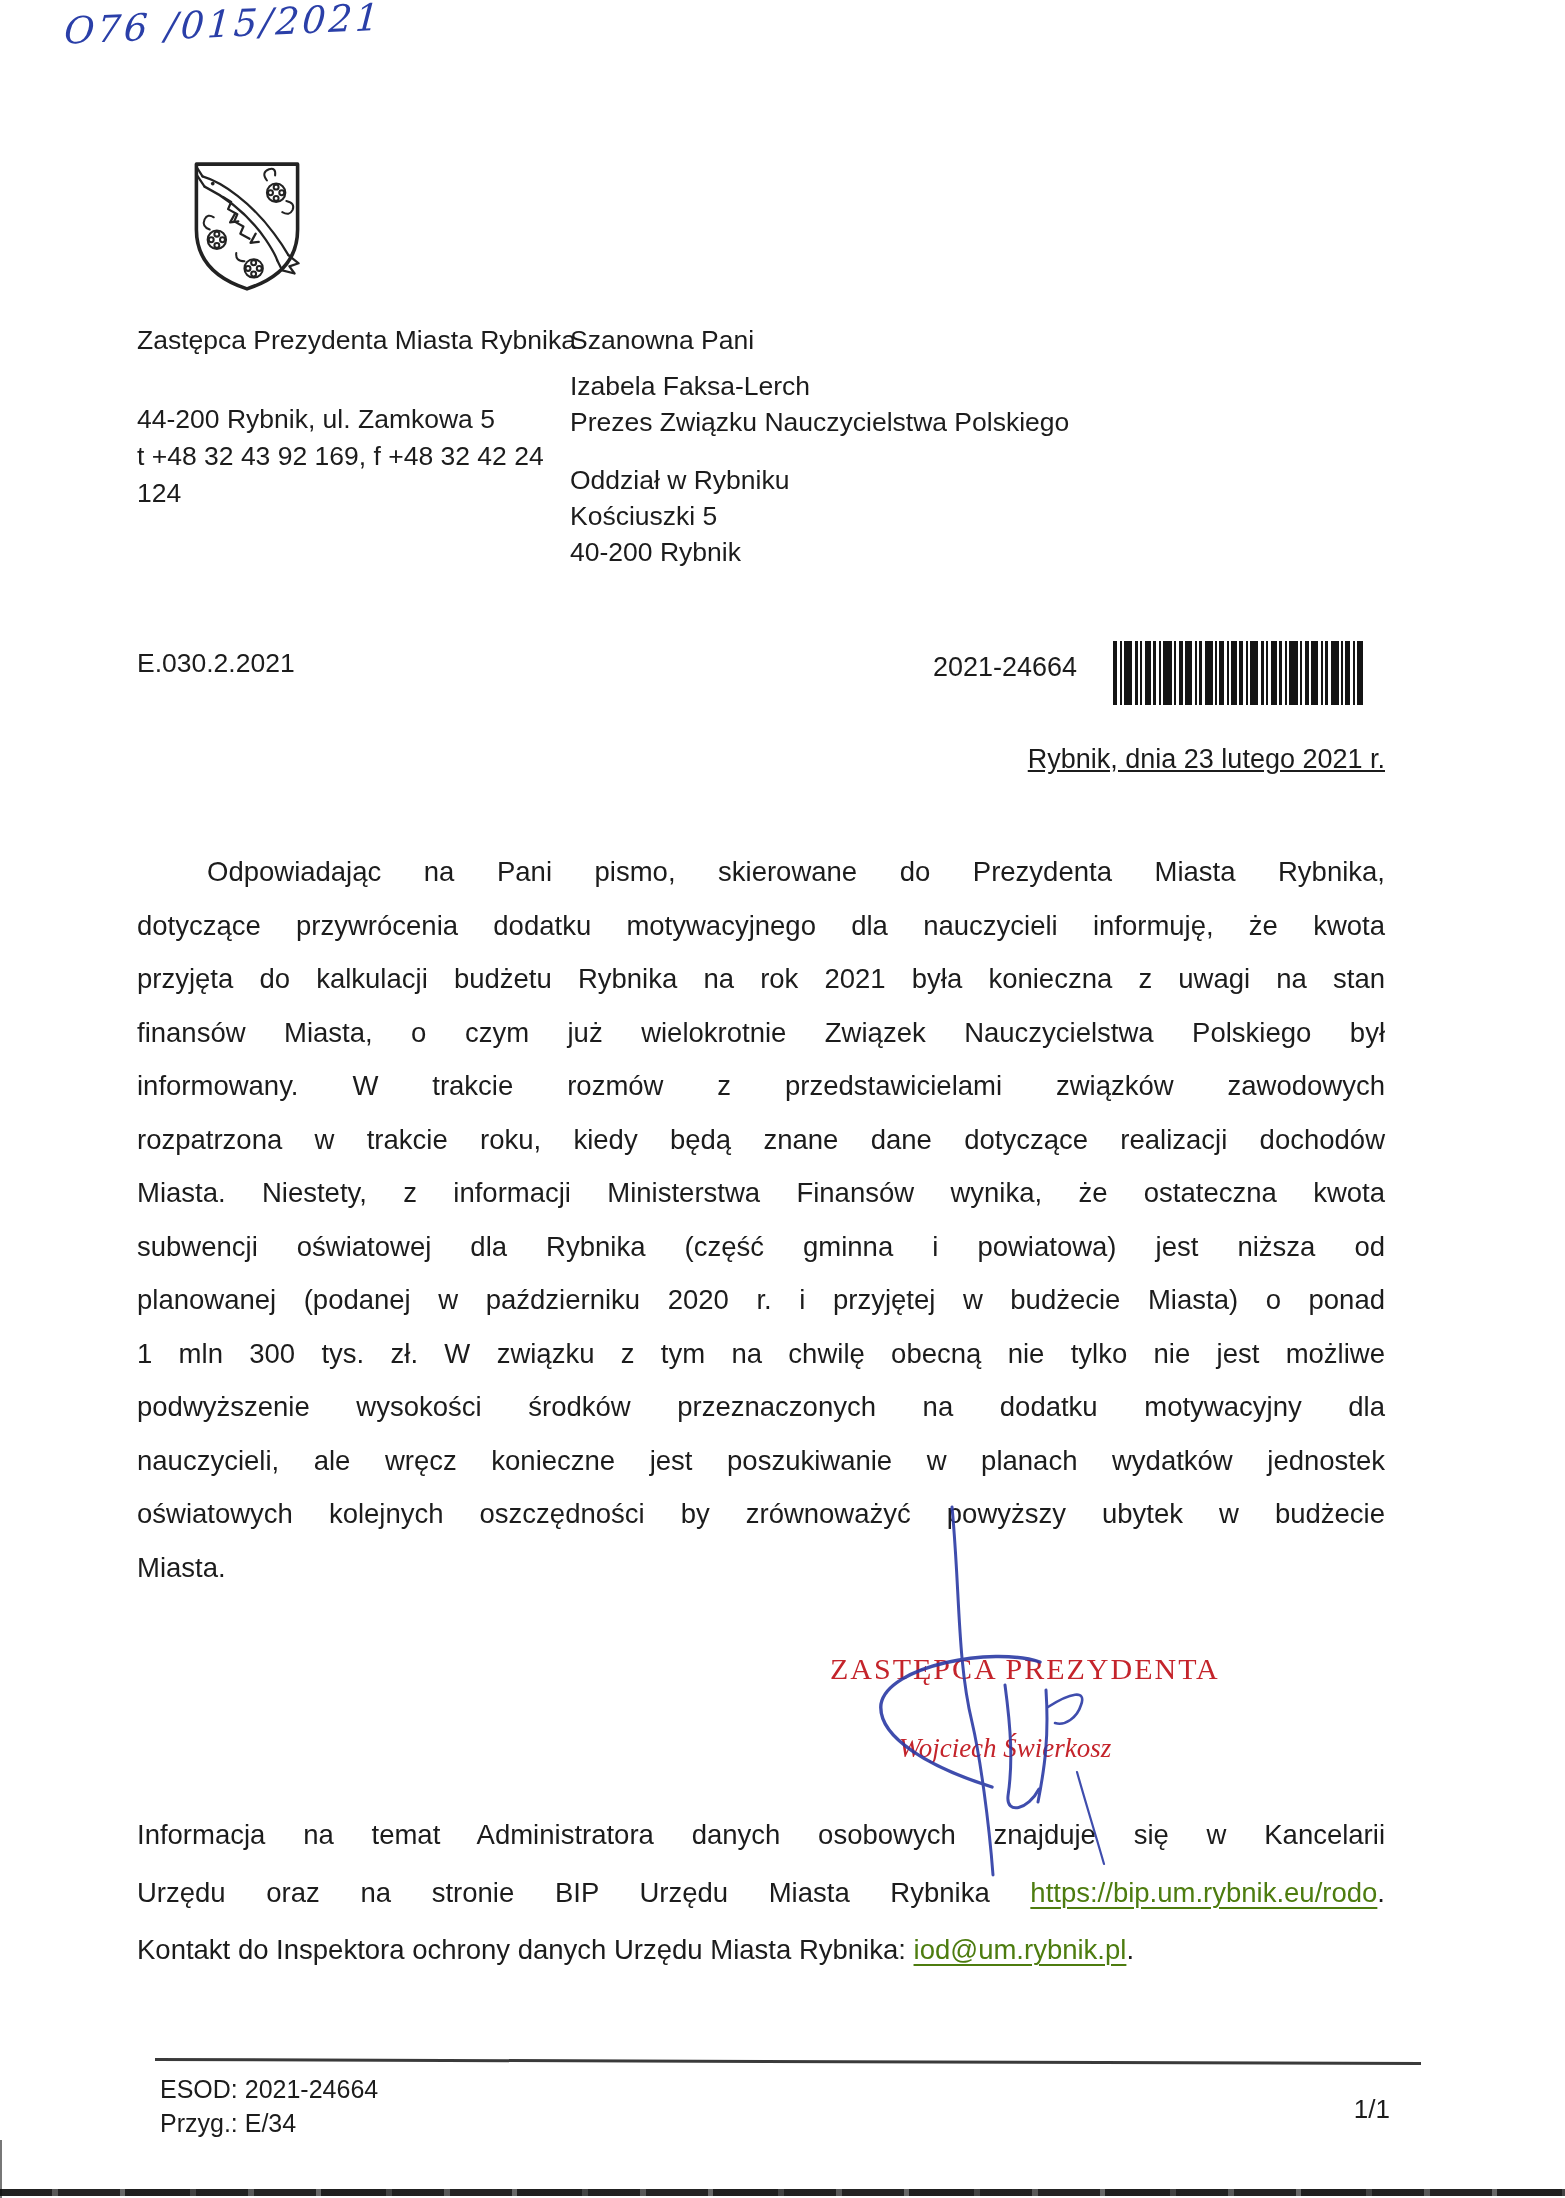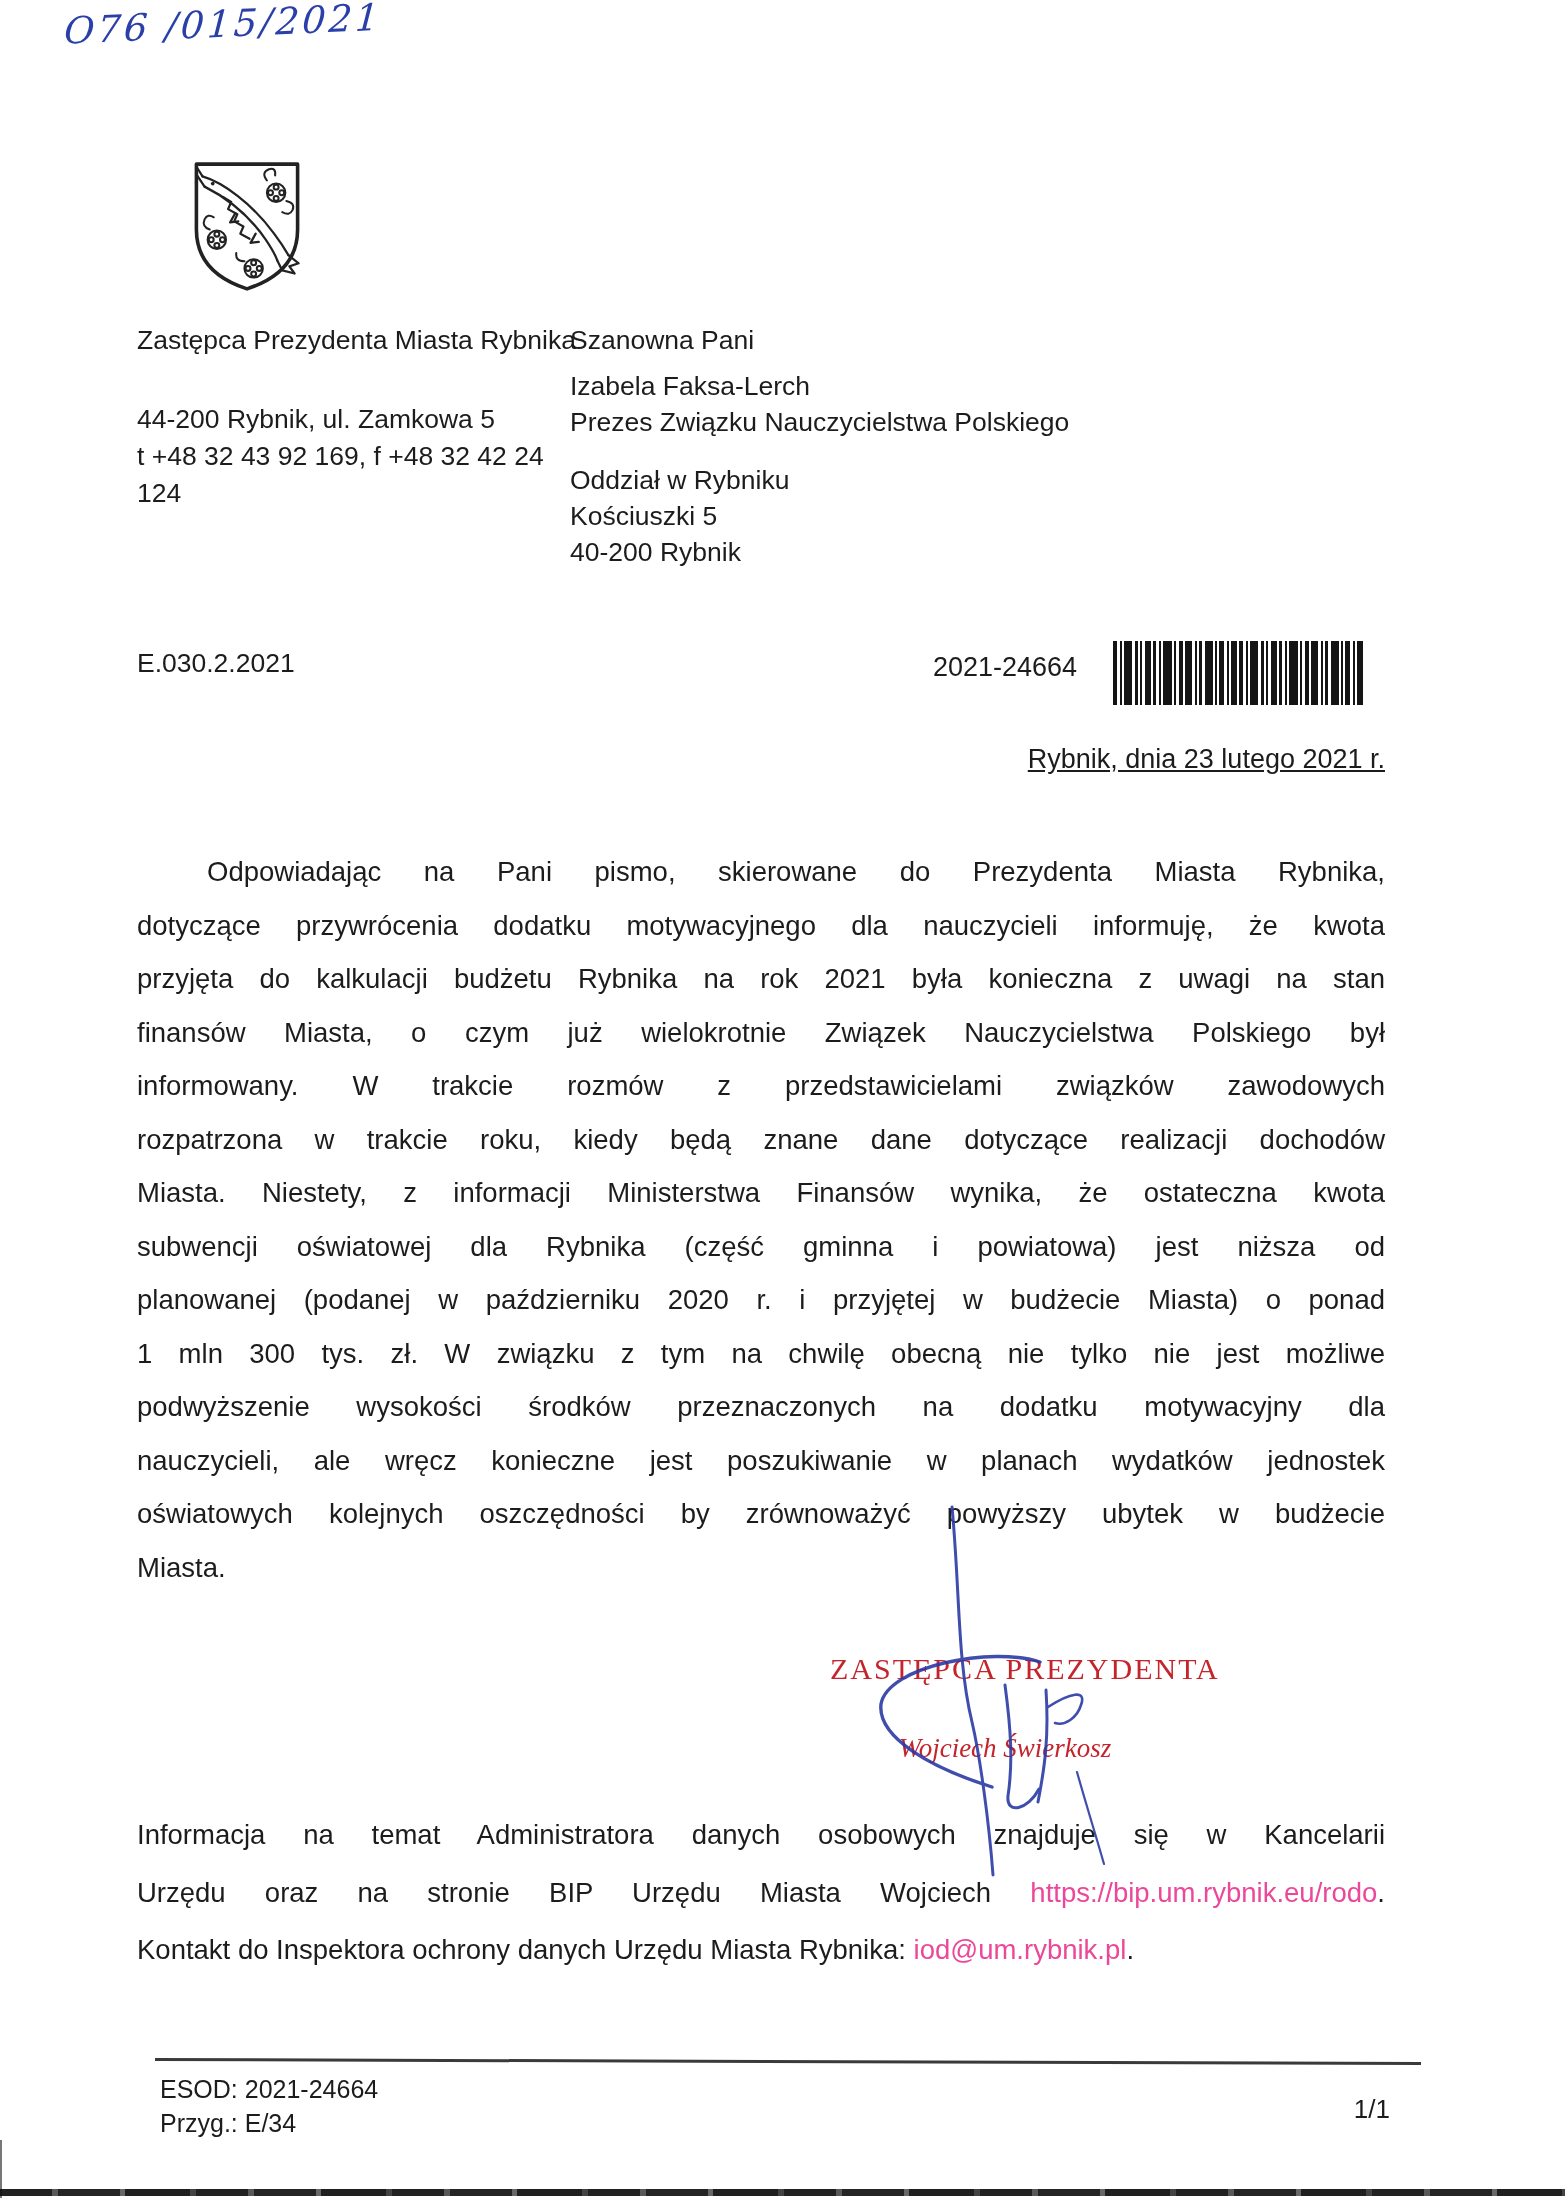--- a/index.html
+++ b/index.html
@@ -69,21 +69,21 @@
     font-family:"Liberation Serif", serif;
     font-style:italic;font-size:27px;
     color:#c4242b;text-align:center;white-space:nowrap;
   }
   #signature-svg{left:560px;top:1500px;width:570px;height:390px;pointer-events:none;}
 
   
   #footer-note{left:137px;top:1806px;width:1248px;font-size:27.5px;}
   #footer-note .jline{height:57.5px;line-height:57.5px;}
   .doclink{
-    color:#ec4899;
+    color:#4d7c0f;text-decoration:underline;
     text-decoration-thickness:2px;text-underline-offset:5px;
   }
 
   
   #footer-rule{
     left:155px;top:2060px;width:1266px;height:2.5px;
     background:#3a3a3a;transform:rotate(0.18deg);
   }
   #footer-esod{left:160px;top:2072px;font-size:25px;line-height:34px;}
   #footer-page{left:1300px;top:2094px;width:90px;font-size:26px;text-align:right;}
@@ -202,21 +202,21 @@
         <path d="M445 185 C451 230 453 262 448 296 C446 315 468 310 479 289" stroke-width="3"></path>
         <path d="M486 190 C489 236 485 266 478 302" stroke-width="3"></path>
         <path d="M488 207 C510 193 527 189 521 205 C517 218 505 226 495 223" stroke-width="2.6"></path>
         <path d="M517 272 C526 304 536 336 544 364" stroke-width="2.2"></path>
       </g>
     </svg>
   </div>
 
   <div id="footer-note" class="abs">
     <div class="jline">Informacja na temat Administratora danych osobowych znajduje się w Kancelarii</div>
-    <div class="jline"><span>Urzędu oraz na stronie BIP Urzędu Miasta Wojciech </span><a class="doclink">https://bip.um.rybnik.eu/rodo</a><span>.</span></div>
+    <div class="jline"><span>Urzędu oraz na stronie BIP Urzędu Miasta Rybnika </span><a class="doclink">https://bip.um.rybnik.eu/rodo</a><span>.</span></div>
     <div class="jline last"><span>Kontakt do Inspektora ochrony danych Urzędu Miasta Rybnika: </span><a class="doclink">iod@um.rybnik.pl</a><span>.</span></div>
   </div>
 
   <div id="footer-rule" class="abs"></div>
   <div id="footer-esod" class="abs">
     <div>ESOD: 2021-24664</div>
     <div>Przyg.: E/34</div>
   </div>
   <div id="footer-page" class="abs">1/1</div>
 

